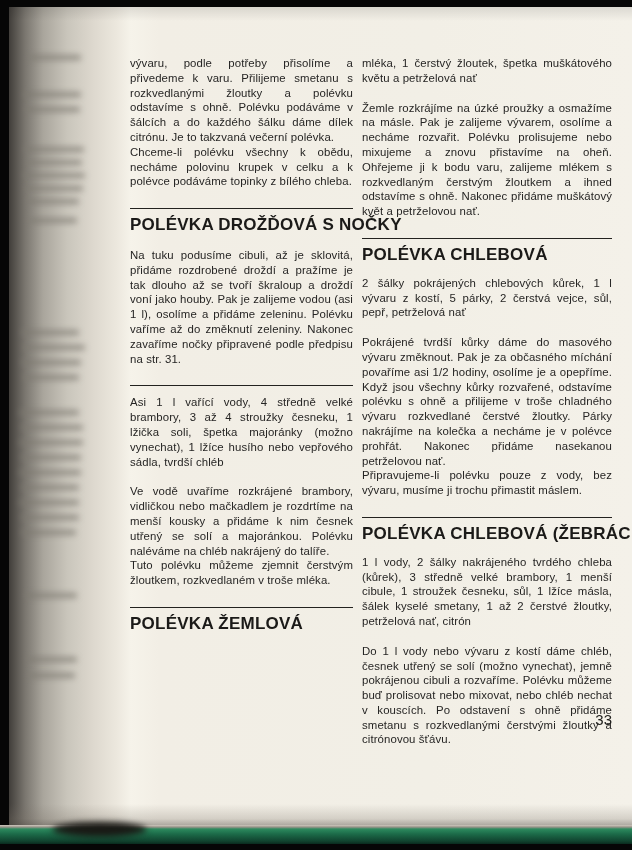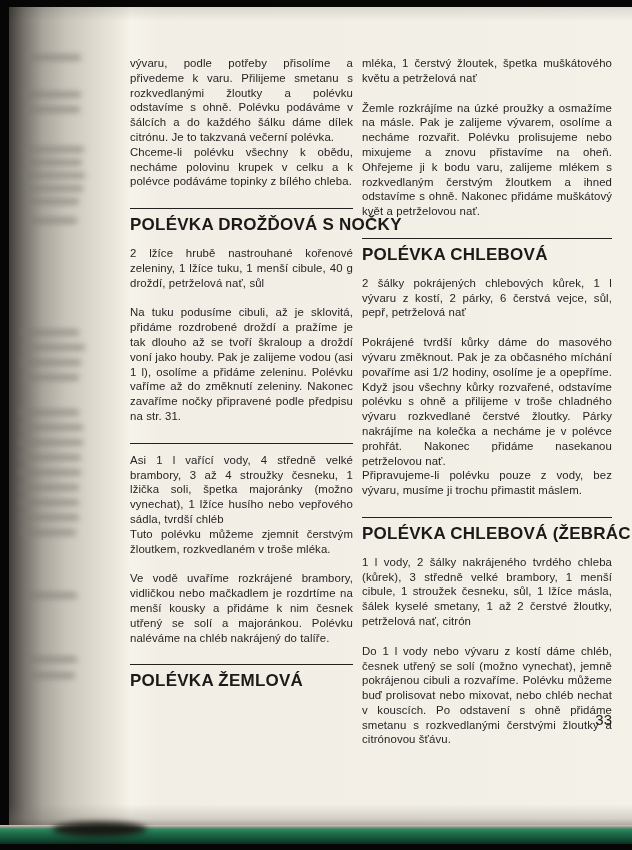--- a/index.html
+++ b/index.html
@@ -88,42 +88,41 @@
     <div class="gl" style="top: 650px; left: 18px; width: 50px;"></div>
     <div class="gl" style="top: 666px; left: 20px; width: 46px;"></div>
   </div>
 
 <div class="col col-left">
   <p class="para">vývaru, podle potřeby přisolíme a přivedeme k varu. Přilijeme smetanu s rozkvedlanými žloutky a polévku odstavíme s ohně. Polévku podáváme v šálcích a do každého šálku dáme dílek citrónu. Je to takzvaná večerní polévka.</p>
   <p class="para">Chceme-li polévku všechny k obědu, necháme polovinu krupek v celku a k polévce podáváme topinky z bílého chleba.</p>
   <div class="section">
     <div class="rule"></div>
     <h3 class="heading">POLÉVKA DROŽĎOVÁ S NOČKY</h3>
-    <p class="para">2 lžíce hrubě nastrouhané kořenové zeleniny, 1 lžíce tuku, 1 menší cibule, 40 g droždí, petrželová nať, sůl</p>
     <p class="para gap-before">Na tuku podusíme cibuli, až je sklovitá, přidáme rozdrobené droždí a pražíme je tak dlouho až se tvoří škraloup a droždí voní jako houby. Pak je zalijeme vodou (asi 1 l), osolíme a přidáme zeleninu. Polévku vaříme až do změknutí zeleniny. Nakonec zavaříme nočky připravené podle předpisu na str. 31.</p>
   </div>
   <div class="section">
     <div class="rule"></div>
     <p class="para">Asi 1 l vařící vody, 4 středně velké brambory, 3 až 4 stroužky česneku, 1 lžička soli, špetka majoránky (možno vynechat), 1 lžíce husího nebo vepřového sádla, tvrdší chléb</p>
+    <p class="para gap-before">Ve vodě uvaříme rozkrájené brambory, vidličkou nebo mačkadlem je rozdrtíme na menší kousky a přidáme k nim česnek utřený se solí a majoránkou. Polévku naléváme na chléb nakrájený do talíře.</p>
     <p class="para">Tuto polévku můžeme zjemnit čerstvým žloutkem, rozkvedlaném v troše mléka.</p>
-    <p class="para gap-before">Ve vodě uvaříme rozkrájené brambory, vidličkou nebo mačkadlem je rozdrtíme na menší kousky a přidáme k nim česnek utřený se solí a majoránkou. Polévku naléváme na chléb nakrájený do talíře.</p>
   </div>
   <div class="section">
     <div class="rule"></div>
     <h3 class="heading">POLÉVKA ŽEMLOVÁ</h3>
   </div>
 </div>
 
 <div class="col col-right">
   <p class="para">mléka, 1 čerstvý žloutek, špetka muškátového květu a petrželová nať</p>
   <p class="para gap-before">Žemle rozkrájíme na úzké proužky a osmažíme na másle. Pak je zalijeme vývarem, osolíme a necháme rozvařit. Polévku prolisujeme nebo mixujeme a znovu přistavíme na oheň. Ohřejeme ji k bodu varu, zalijeme mlékem s rozkvedlaným čerstvým žloutkem a ihned odstavíme s ohně. Nakonec přidáme muškátový květ a petrželovou nať.</p>
   <div class="section">
     <div class="rule"></div>
     <h3 class="heading">POLÉVKA CHLEBOVÁ</h3>
-    <p class="para">2 šálky pokrájených chlebových kůrek, 1 l vývaru z kostí, 2 párky, 6 čerstvá vejce, sůl, pepř, petrželová nať</p>
+    <p class="para">2 šálky pokrájených chlebových kůrek, 1 l vývaru z kostí, 5 párky, 2 čerstvá vejce, sůl, pepř, petrželová nať</p>
     <p class="para gap-before">Pokrájené tvrdší kůrky dáme do masového vývaru změknout. Pak je za občasného míchání povaříme asi 1/2 hodiny, osolíme je a opepříme. Když jsou všechny kůrky rozvařené, odstavíme polévku s ohně a přilijeme v troše chladného vývaru rozkvedlané čerstvé žloutky. Párky nakrájíme na kolečka a necháme je v polévce prohřát. Nakonec přidáme nasekanou petrželovou nať.</p>
     <p class="para">Připravujeme-li polévku pouze z vody, bez vývaru, musíme ji trochu přimastit máslem.</p>
   </div>
   <div class="section">
     <div class="rule"></div>
     <h3 class="heading">POLÉVKA CHLEBOVÁ (ŽEBRÁCKÁ)</h3>
     <p class="para">1 l vody, 2 šálky nakrájeného tvrdého chleba (kůrek), 3 středně velké brambory, 1 menší cibule, 1 stroužek česneku, sůl, 1 lžíce másla, šálek kyselé smetany, 1 až 2 čerstvé žloutky, petrželová nať, citrón</p>
     <p class="para gap-before">Do 1 l vody nebo vývaru z kostí dáme chléb, česnek utřený se solí (možno vynechat), jemně pokrájenou cibuli a rozvaříme. Polévku můžeme buď prolisovat nebo mixovat, nebo chléb nechat v kouscích. Po odstavení s ohně přidáme smetanu s rozkvedlanými čerstvými žloutky a citrónovou šťávu.</p>
   </div>
 </div>

